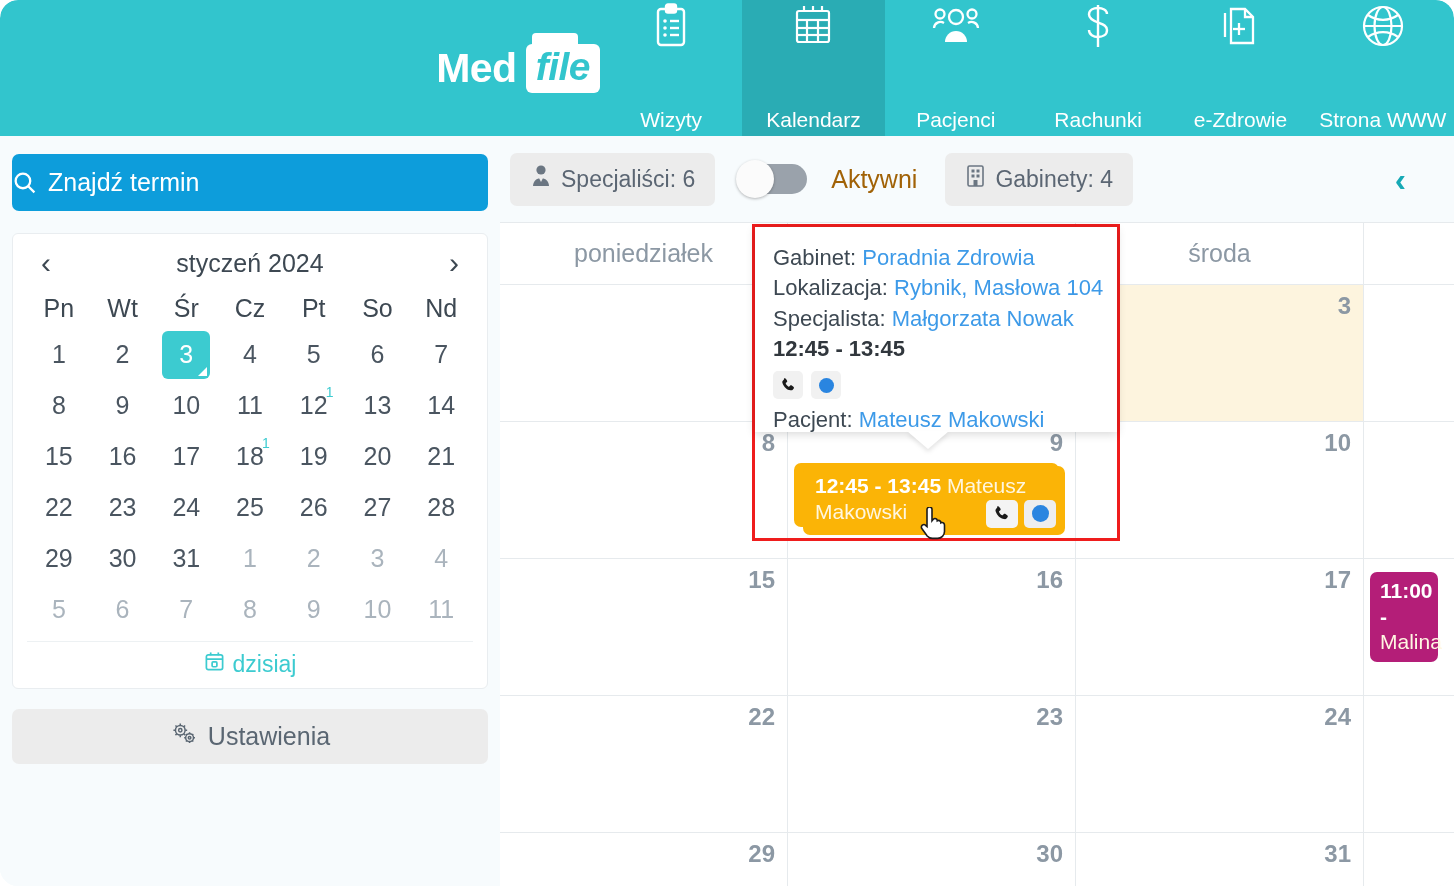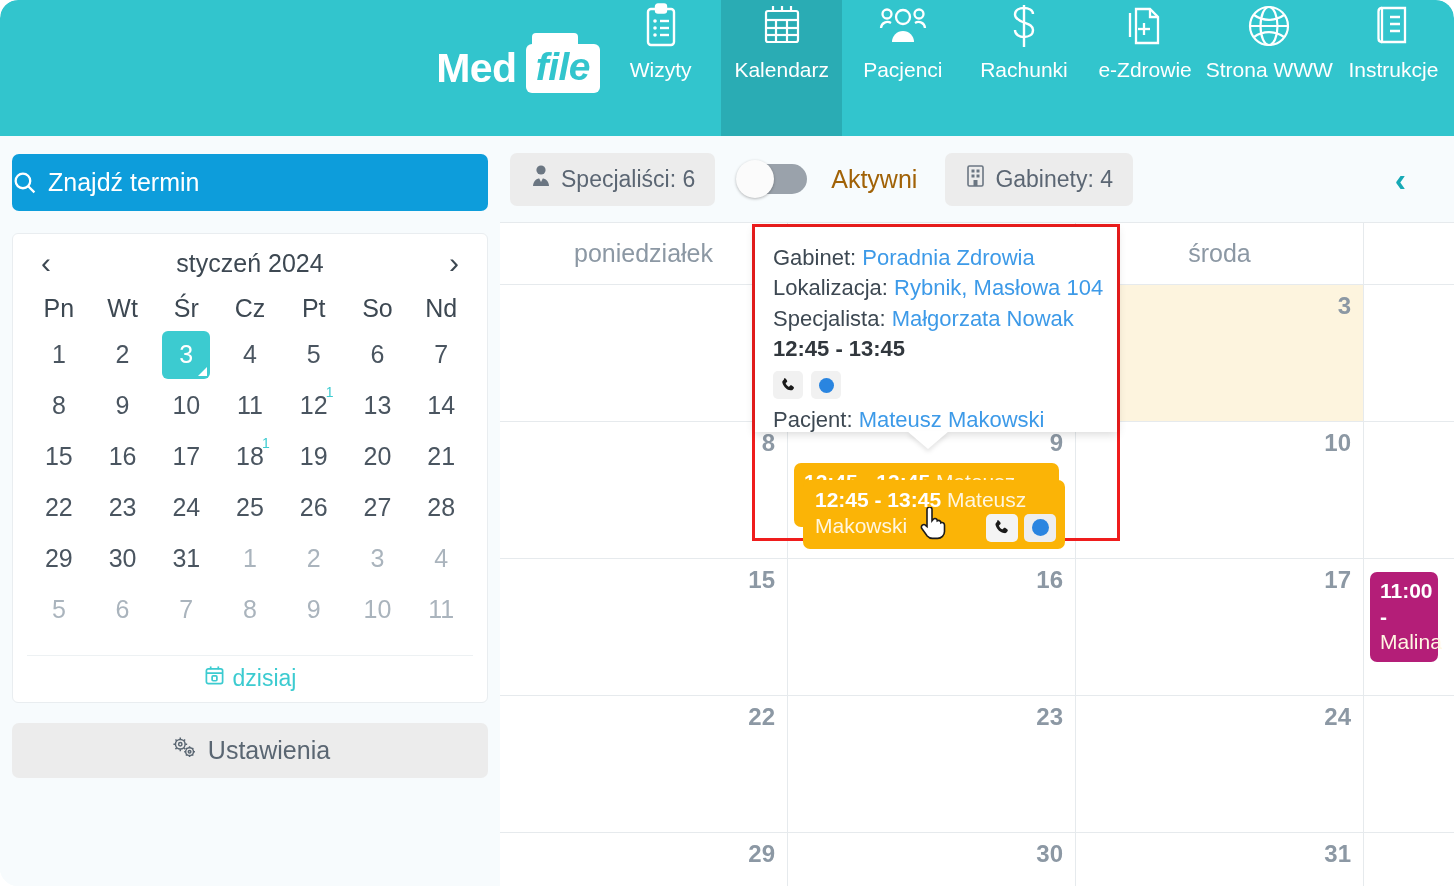--- a/index.html
+++ b/index.html
@@ -49,21 +49,21 @@
     width: 46px; height: 13px;
     background: #fff;
     border-top-left-radius: 4px; border-top-right-radius: 4px;
   }
   .nav {
     flex: 1; display: flex; align-items: stretch;
   }
   .nav-item {
     flex: 1;
     display: flex; flex-direction: column;
-    align-items: center; justify-content: flex-start;
+    align-items: center; justify-content: space-between;
     gap: 6px;
     color: #ffffff;
     cursor: pointer;
     padding-bottom: 4px;
   }
   .nav-item.active { background: #2aacb4; }
   .nav-icon { height: 52px; display: flex; align-items: center; justify-content: center; }
   .nav-icon svg { display: block; }
   .nav-label { font-size: 21px; white-space: nowrap; }
 
@@ -130,21 +130,21 @@
     border-left: 9px solid transparent;
     border-bottom: 9px solid #fff;
   }
   .dsup {
     position: absolute;
     top: 4px; left: 50%; margin-left: 12px;
     font-size: 14px; color: #3ccbd0;
   }
   .today-row {
     border-top: 1px solid #edf1f3;
-    margin-top: 20px;
+    margin-top: 6px;
     padding-top: 9px;
     display: flex; align-items: center; justify-content: center;
     gap: 8px;
     color: #3ccbd0; font-size: 23px;
     cursor: pointer;
   }
 
   .side-btn {
     margin-top: 20px;
     width: 476px; height: 55px;
@@ -317,21 +317,21 @@
     position: absolute;
     left: 152px; top: 204px;
     width: 0; height: 0;
     border-left: 21px solid transparent;
     border-right: 21px solid transparent;
     border-top: 18px solid #fff;
     filter: drop-shadow(0 3px 2px rgba(0,0,0,0.10));
   }
   .tip-event {
     position: absolute;
-    left: 48px; top: 253px;
+    left: 48px; top: 239px;
     width: 262px;
     border-radius: 7px;
     background: #fbb406;
     color: #fff;
     font-size: 21px;
     line-height: 1.25;
     padding: 7px 10px 9px 12px;
   }
   .tip-event .etime { font-weight: bold; }
   .tip-event .ename { color: #fff6df; }
@@ -430,32 +430,20 @@
             <circle cx="23" cy="23" r="19"></circle>
             <ellipse cx="23" cy="23" rx="8.5" ry="19"></ellipse>
             <line x1="4" y1="23" x2="42" y2="23"></line>
             <path d="M8 12c4.5 3.2 9.5 4.8 15 4.8S33.5 15.2 38 12"></path>
             <path d="M8 34c4.5-3.2 9.5-4.8 15-4.8S33.5 30.8 38 34"></path>
           </svg>
         </span>
         <span class="nav-label">Strona WWW</span>
       </div>
 
-      <div class="nav-item">
-        <span class="nav-icon">
-          <svg width="40" height="46" viewBox="0 0 40 46" fill="none" stroke="#fff" stroke-width="2.3">
-            <path d="M9 5h23v34H9z"></path>
-            <path d="M9 5c-2 0-3.5 1.5-3.5 3.5v27C5.5 37.5 7 39 9 39"></path>
-            <line x1="17" y1="14" x2="27" y2="14"></line>
-            <line x1="17" y1="21" x2="27" y2="21"></line>
-            <line x1="17" y1="28" x2="27" y2="28"></line>
-          </svg>
-        </span>
-        <span class="nav-label">Instrukcje</span>
-      </div>
 
     </div>
   </div>
 
   <div class="sidebar">
 
     <div class="find-btn">
       <span>
         <svg width="25" height="25" viewBox="0 0 24 24" fill="none" stroke="#fff" stroke-width="2.2">
           <circle cx="10.5" cy="10.5" r="7"></circle>

